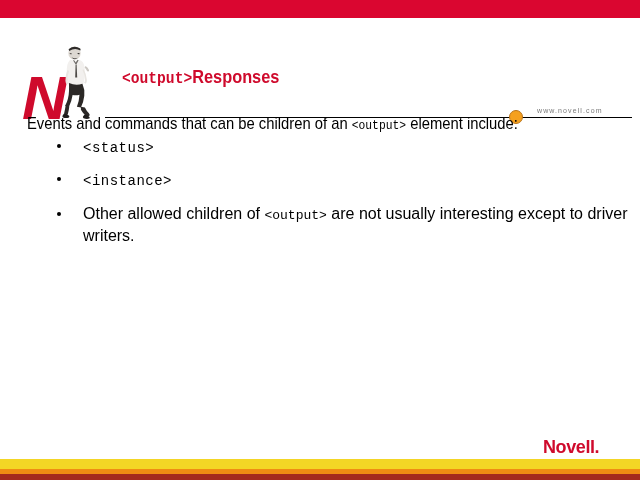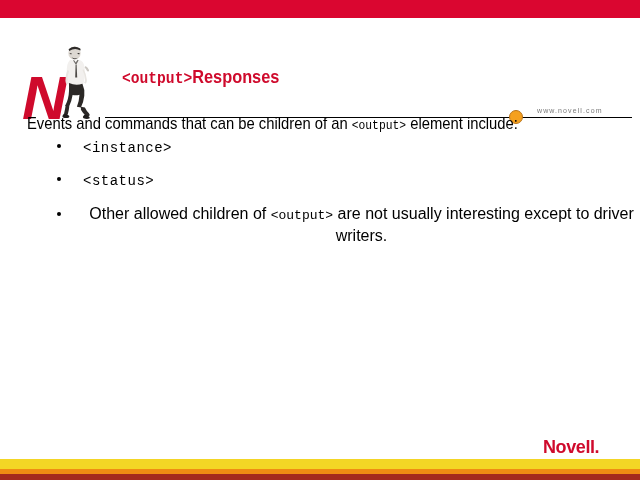--- a/index.html
+++ b/index.html
@@ -163,21 +163,20 @@
     background: #000000;
   }
   .bullet .code-text {
     font-family: "Liberation Mono", monospace;
     font-size: 14px;
     line-height: 18px;
     letter-spacing: 0.5px;
   }
   .bullet-last {
     margin-bottom: 0;
-    text-align: center;
   }
   .bullet-last .dot {
     top: 8px;
   }
   .prose {
     width: 585px;
     font-family: "Liberation Sans", sans-serif;
     font-size: 16px;
     line-height: 20px;
     transform: scaleX(0.9);
@@ -266,26 +265,26 @@
   </div>
 
   <div class="body-area">
 
     <div class="lead"><span>Events and commands that can be children of an </span><span class="code">&lt;output&gt;</span><span> element include:</span></div>
 
     <div class="bullets">
 
       <div class="bullet">
         <span class="dot"></span>
-        <span class="code-text">&lt;instance&gt;</span>
+        <span class="code-text">&lt;status&gt;</span>
       </div>
 
       <div class="bullet">
         <span class="dot"></span>
-        <span class="code-text">&lt;status&gt;</span>
+        <span class="code-text">&lt;instance&gt;</span>
       </div>
 
 
       <div class="bullet bullet-last">
         <span class="dot"></span>
         <span class="prose"><span>Other allowed children of </span><span class="code">&lt;output&gt;</span><span> are not usually interesting except to driver writers.</span></span>
       </div>
 
     </div>
   </div>

